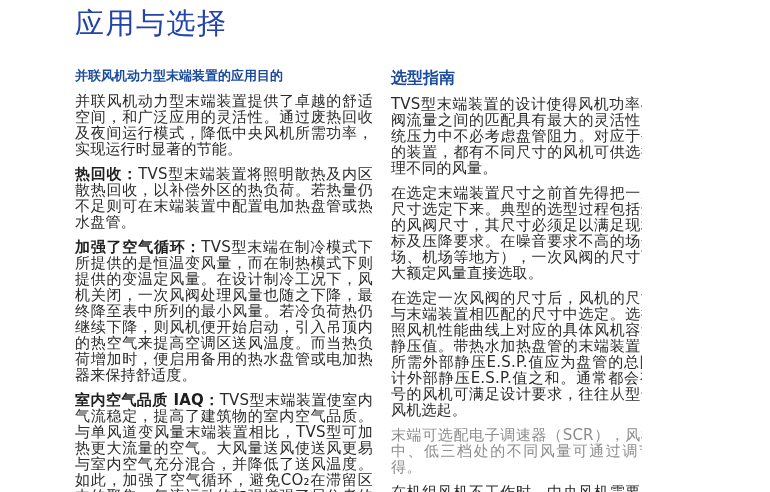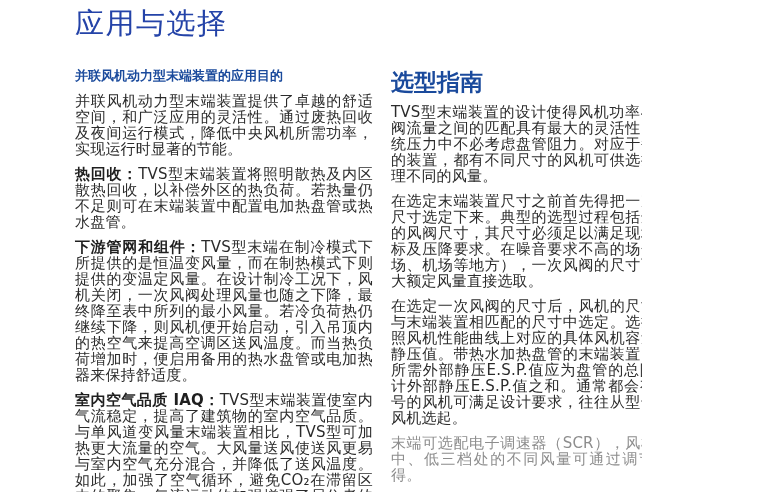--- a/index.html
+++ b/index.html
@@ -35,21 +35,21 @@
   .col { flex: none; }
   .col-left  { width: 298px; }
   .col-right { width: 312px; }
   h2 {
     margin: 0 0 9px 0;
     color: #1a4a9c;
     font-weight: bold;
     line-height: 1.15;
   }
   .col-left h2 { font-size: 13px; }
-  .col-right h2 { font-size: 23px; }
+  .col-right h2 { font-size: 16px; }
   .h2-pressure { margin-top: 14px; }
   p {
     margin: 0 0 9px 0;
     font-size: 15px;
     line-height: 16px;
     color: #2b2b2b;
     text-align: justify;
     letter-spacing: 0.2px;
   }
   p .lead { font-weight: bold; color: #1f1f1f; }
@@ -64,21 +64,21 @@
 
   <div class="columns">
 
     <section class="col col-left">
       <h2>并联风机动力型末端装置的应用目的</h2>
 
       <p><span class="lead"></span><span>并联风机动力型末端装置提供了卓越的舒适空间，和广泛应用的灵活性。通过废热回收及夜间运行模式，降低中央风机所需功率，实现运行时显著的节能。</span></p>
 
       <p><span class="lead">热回收：</span><span>TVS型末端装置将照明散热及内区散热回收，以补偿外区的热负荷。若热量仍不足则可在末端装置中配置电加热盘管或热水盘管。</span></p>
 
-      <p><span class="lead">下游管网和组件：</span><span>TVS型末端在制冷模式下所提供的是恒温变风量，而在制热模式下则提供的变温定风量。在设计制冷工况下，风机关闭，一次风阀处理风量也随之下降，最终降至表中所列的最小风量。若冷负荷热仍继续下降，则风机便开始启动，引入吊顶内的热空气来提高空调区送风温度。而当热负荷增加时，便启用备用的热水盘管或电加热器来保持舒适度。</span></p>
+      <p><span class="lead">加强了空气循环：</span><span>TVS型末端在制冷模式下所提供的是恒温变风量，而在制热模式下则提供的变温定风量。在设计制冷工况下，风机关闭，一次风阀处理风量也随之下降，最终降至表中所列的最小风量。若冷负荷热仍继续下降，则风机便开始启动，引入吊顶内的热空气来提高空调区送风温度。而当热负荷增加时，便启用备用的热水盘管或电加热器来保持舒适度。</span></p>
 
       <p><span class="lead">室内空气品质 IAQ：</span><span>TVS型末端装置使室内气流稳定，提高了建筑物的室内空气品质。与单风道变风量末端装置相比，TVS型可加热更大流量的空气。大风量送风使送风更易与室内空气充分混合，并降低了送风温度。如此，加强了空气循环，避免CO₂在滞留区内的聚集。气流运动的加强增强了居住者的舒适感。大风量送风不仅提高了散流器的运行性能，而且减少了散流器处气流的淤积。</span></p>
     </section>
 
     <section class="col col-right">
       <h2>选型指南</h2>
 
       <p>TVS型末端装置的设计使得风机功率与一次风阀流量之间的匹配具有最大的灵活性。中央系统压力中不必考虑盘管阻力。对应于每一尺寸的装置，都有不同尺寸的风机可供选择，可处理不同的风量。</p>
 
       <p>在选定末端装置尺寸之前首先得把一次风阀的尺寸选定下来。典型的选型过程包括选择适当的风阀尺寸，其尺寸必须足以满足现场噪音指标及压降要求。在噪音要求不高的场合（如商场、机场等地方），一次风阀的尺寸可依据最大额定风量直接选取。</p>

